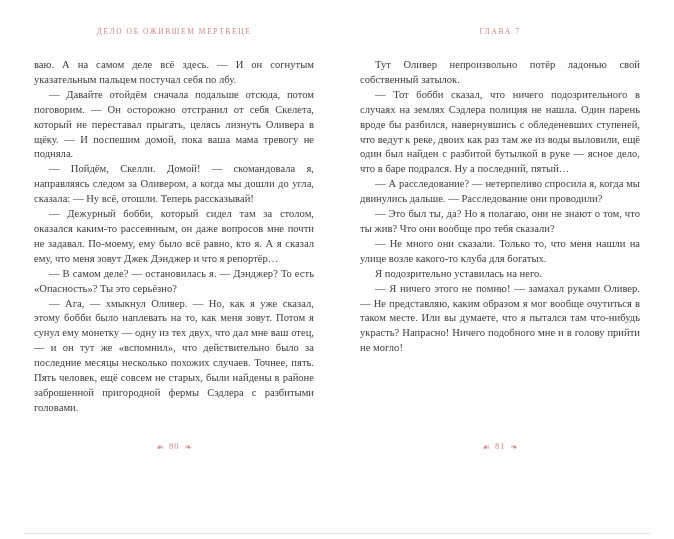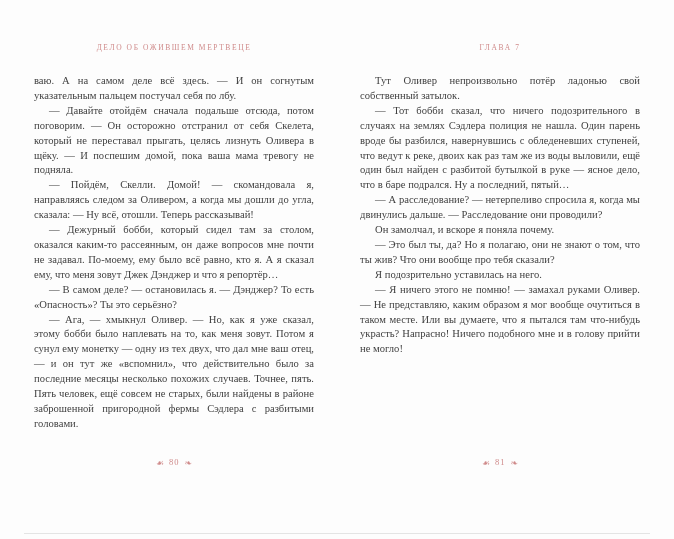--- a/index.html
+++ b/index.html
@@ -16,21 +16,21 @@
     position: relative;
   }
   .spread {
     position: relative;
     width: 674px;
     height: 539px;
     background: #fdfdfd;
   }
   .page {
     position: absolute;
-    top: 16px;
+    top: 0;
     width: 280px;
     height: 464px;
   }
   .page-left  { left: 34px; }
   .page-right { left: 360px; }
 
   .running-head {
     margin-top: 27px;
     text-align: center;
     font-size: 7.5px;
@@ -99,22 +99,22 @@
       <span class="ornament">☙</span><span class="folio">80</span><span class="ornament">❧</span>
     </div>
   </div>
 
   <div class="page page-right">
     <div class="running-head">ГЛАВА 7</div>
     <div class="page-body">
         <p>Тут Оливер непроизвольно потёр ладонью свой собственный затылок.</p>
         <p>— Тот бобби сказал, что ничего подозрительного в случаях на землях Сэдлера полиция не нашла. Один парень вроде бы разбился, навернувшись с обледеневших ступеней, что ведут к реке, двоих как раз там же из воды выловили, ещё один был найден с разбитой бутылкой в руке — ясное дело, что в баре подрался. Ну а последний, пятый…</p>
         <p>— А расследование? — нетерпеливо спросила я, когда мы двинулись дальше. — Расследование они проводили?</p>
-        <p>Он замолчал, и вскоре я поняла почему.</p>
         <p>— Это был ты, да? Но я полагаю, они не знают о том, что ты жив? Что они вообще про тебя сказали?</p>
+        <p>— Не много они сказали. Только то, что меня нашли на улице возле какого-то клуба для богатых.</p>
         <p>Я подозрительно уставилась на него.</p>
         <p>— Я ничего этого не помню! — замахал руками Оливер. — Не представляю, каким образом я мог вообще очутиться в таком месте. Или вы думаете, что я пытался там что-нибудь украсть? Напрасно! Ничего подобного мне и в голову прийти не могло!</p>
       </div>
     <div class="page-footer">
       <span class="ornament">☙</span><span class="folio">81</span><span class="ornament">❧</span>
     </div>
   </div>
 
   <div class="book-edge"></div>
 </div>

